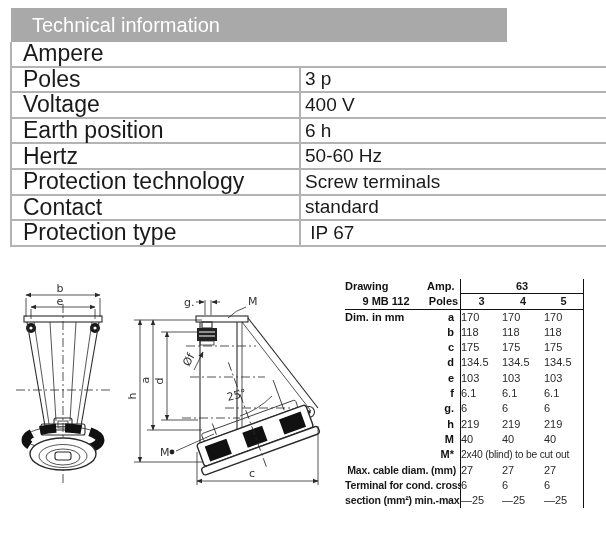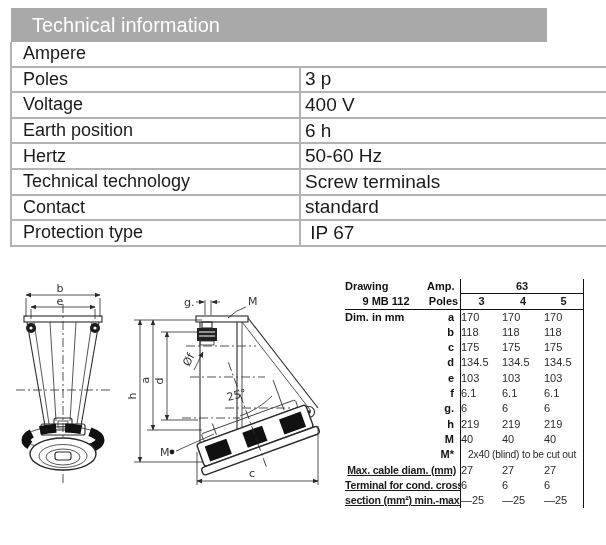--- a/index.html
+++ b/index.html
@@ -2,35 +2,35 @@
 <html><head>
 <meta charset="utf-8">
 <style>
   html,body{margin:0;padding:0;}
   body{
     width:606px;height:545px;position:relative;background:#fff;
     font-family:"Liberation Sans",sans-serif;color:#1a1a1a;overflow:hidden;
   }
   
   .ti-header{
-    position:absolute;left:11px;top:8px;width:536px;height:34px;
+    position:absolute;left:11px;top:8px;width:496px;height:34px;
     background:#a9a9a9;color:#fff;font-size:20px;line-height:34px;
     padding-left:21px;box-sizing:border-box;
   }
   
   .spec-table{
     position:absolute;left:10px;top:42px;width:596px;
     border-left:2px solid #b3b3b3;box-sizing:border-box;
   }
   .spec-row{
     display:flex;height:25.6px;box-sizing:border-box;
     border-bottom:2px solid #b3b3b3;align-items:center;
   }
   .spec-label{
-    width:287px;flex:0 0 287px;padding-left:11px;font-size:18px;
+    width:287px;flex:0 0 287px;padding-left:11px;font-size:23px;
     box-sizing:border-box;white-space:nowrap;
   }
   .spec-value{
     flex:1;border-left:2px solid #b3b3b3;padding-left:4px;font-size:19px;
     align-self:stretch;display:flex;align-items:center;white-space:pre;
   }
   
   .dims-table{
     position:absolute;left:345px;top:279px;width:239px;
     display:grid;grid-template-columns:82px 33px 42px 42px 40px;
@@ -38,21 +38,21 @@
   }
   .dims-table .c{box-sizing:border-box;overflow:hidden;white-space:nowrap;}
   .dims-table .lab{font-weight:700;color:#111;}
   .dims-table .key{font-weight:700;color:#111;text-align:right;padding-right:6px;}
   .dims-table .val{font-weight:400;color:#2b2b2b;text-align:left;padding-right:4px;}
   .dims-table .ctr{text-align:center;font-weight:700;}
   .dims-table .bl{border-left:1.5px solid #111;}
   .dims-table .br{border-right:1.5px solid #111;}
   .dims-table .bb{border-bottom:1.5px solid #111;text-align:center;}
   .dims-table .s3{grid-column:span 3;}
-  .dims-table .s2{grid-column:span 2;text-decoration:underline;}
+  .dims-table .s2{grid-column:span 2;}
   .dims-table .small{font-size:10.3px;letter-spacing:-0.2px;}
   .dims-table .rlab{font-weight:700;text-align:right;padding-right:4px;font-size:10.6px;letter-spacing:-0.2px;}
   
   .drawing-svg{position:absolute;left:0;top:258px;}
   .ln{stroke:#2a2a2a;stroke-width:1.1;fill:none;}
   .thin{stroke:#2a2a2a;stroke-width:0.8;fill:none;}
   .dim{stroke:#2a2a2a;stroke-width:0.8;fill:none;}
   .dd{stroke:#2a2a2a;stroke-width:0.8;fill:none;stroke-dasharray:9 3 2 3;}
   .lbl{font-family:"DejaVu Sans",sans-serif;font-size:11px;fill:#333;}
 </style>
@@ -75,21 +75,21 @@
   </div>
   <div class="spec-row">
     <div class="spec-label">Earth position</div>
     <div class="spec-value">6 h</div>
   </div>
   <div class="spec-row">
     <div class="spec-label">Hertz</div>
     <div class="spec-value">50-60 Hz</div>
   </div>
   <div class="spec-row">
-    <div class="spec-label">Technical technology</div>
+    <div class="spec-label">Protection technology</div>
     <div class="spec-value">Screw terminals</div>
   </div>
   <div class="spec-row">
     <div class="spec-label">Contact</div>
     <div class="spec-value">standard</div>
   </div>
   <div class="spec-row">
     <div class="spec-label">Protection type</div>
     <div class="spec-value"> IP 67</div>
   </div>
@@ -280,21 +280,21 @@
   <div class="c val br">219</div>
 
   <div class="c"></div>
   <div class="c key">M</div>
   <div class="c val bl">40</div>
   <div class="c val">40</div>
   <div class="c val br">40</div>
 
   <div class="c"></div>
   <div class="c key">M*</div>
-  <div class="c s3 bl br small" style="text-align:center;color:#2b2b2b;">2x40 (blind) to be cut out</div>
+  <div class="c s3 bl br small" style="color:#2b2b2b;">2x40 (blind) to be cut out</div>
 
   <div class="c rlab s2">Max. cable diam. (mm)</div>
   <div class="c val bl">27</div>
   <div class="c val">27</div>
   <div class="c val br">27</div>
 
   <div class="c rlab s2">Terminal for cond. cross</div>
   <div class="c val bl">6</div>
   <div class="c val">6</div>
   <div class="c val br">6</div>

